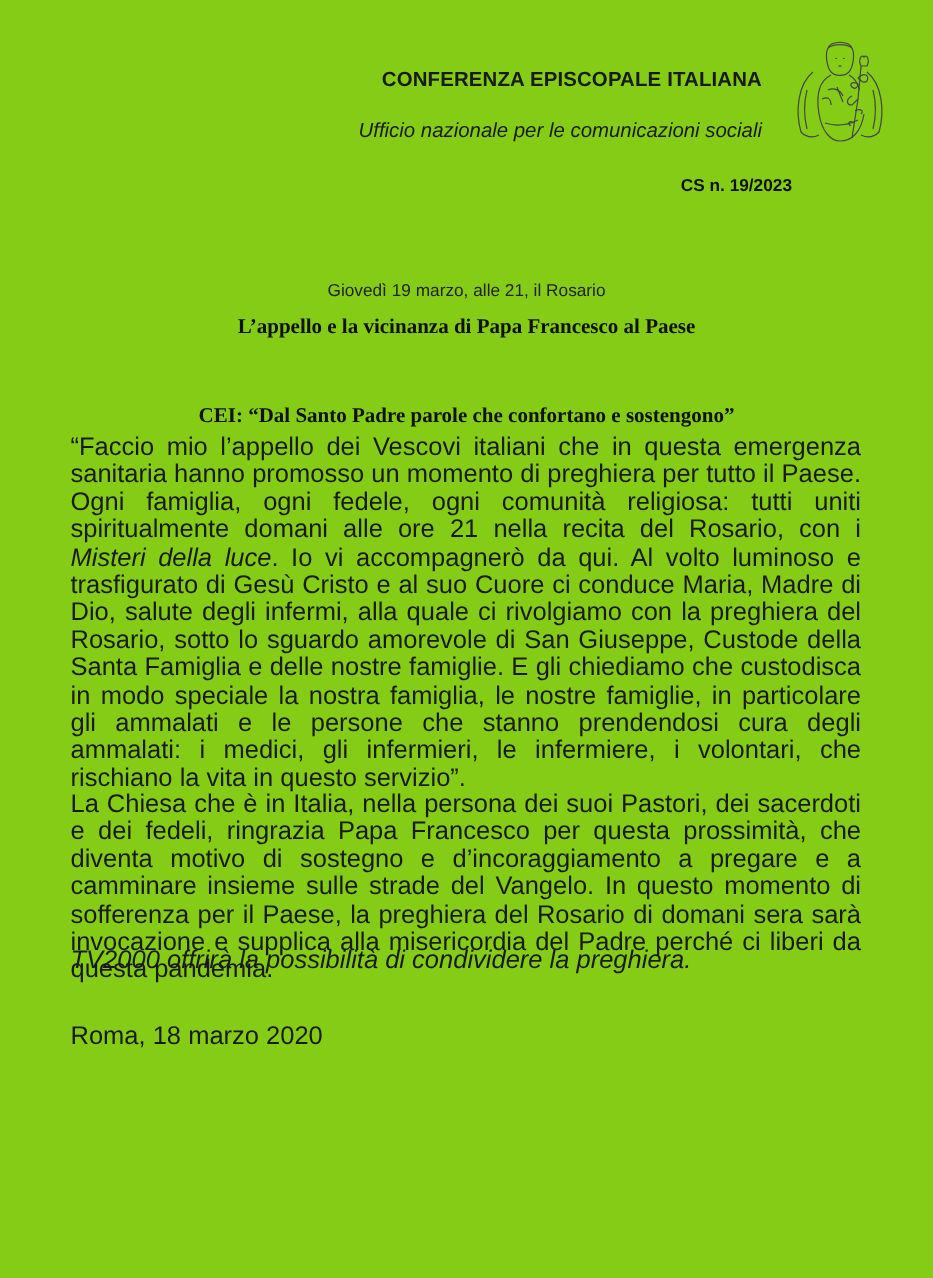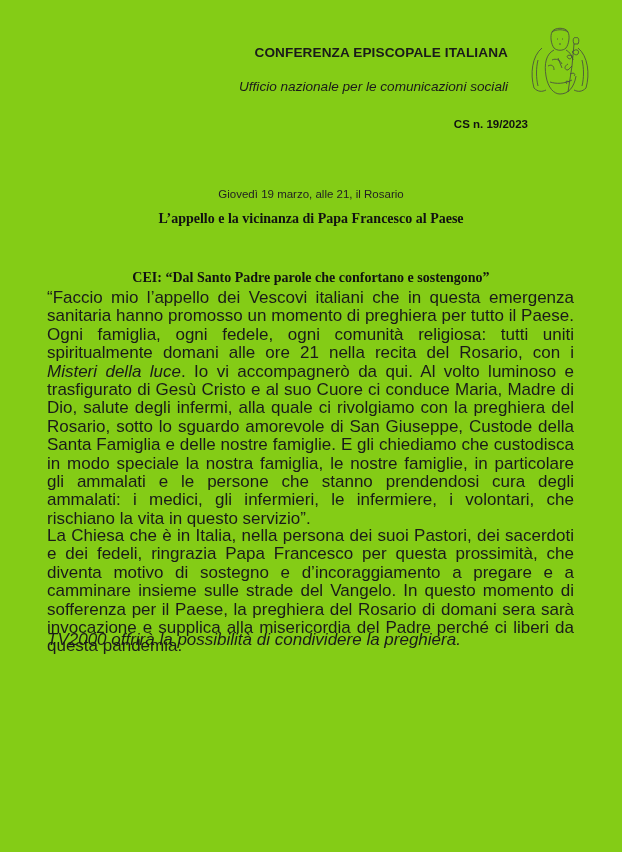--- a/index.html
+++ b/index.html
@@ -70,14 +70,15 @@
 
 
   <div class="body p3">
     <p>La Chiesa che è in Italia, nella persona dei suoi Pastori, dei sacerdoti e dei fedeli, ringrazia Papa Francesco per questa prossimità, che diventa motivo di sostegno e d’incoraggiamento a pregare e a camminare insieme sulle strade del Vangelo. In questo momento di sofferenza per il Paese, la preghiera del Rosario di domani sera sarà invocazione e supplica alla misericordia del Padre perché ci liberi da questa pandemia.</p>
   </div>
 
   <div class="body p4">
     <p>TV2000 offrirà la possibilità di condividere la preghiera.</p>
   </div>
 
+  <div class="body p5">Roma, 18 marzo 2020</div>
 
 </div>
 
 </body></html>

